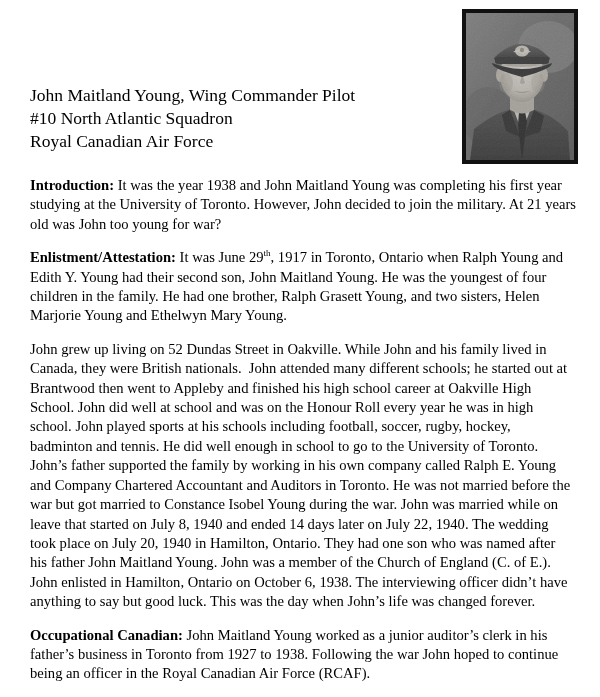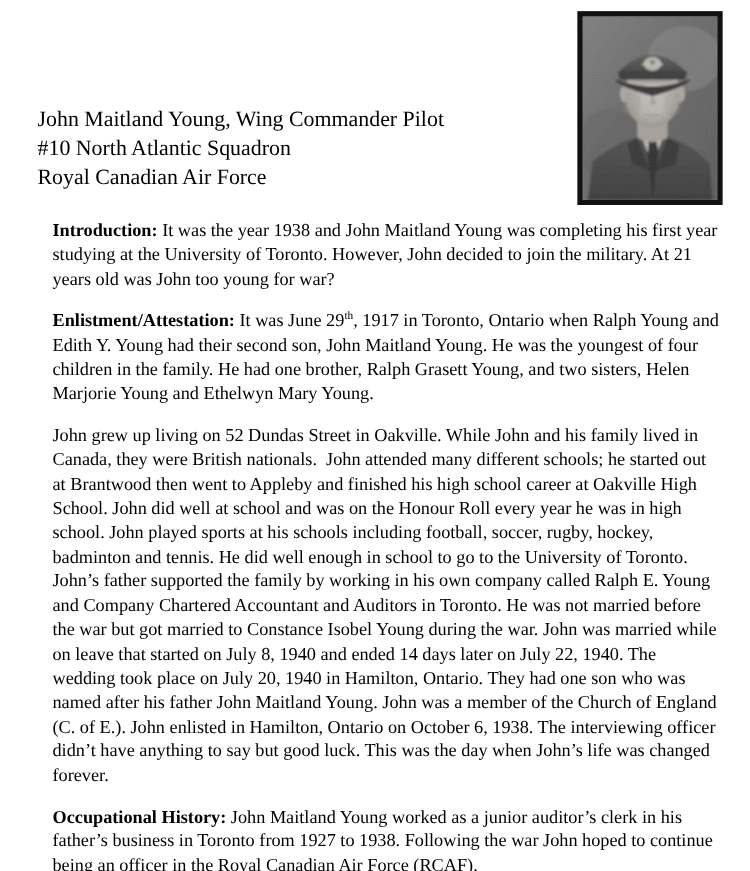--- a/index.html
+++ b/index.html
@@ -52,21 +52,21 @@
   .body-text {
     position: absolute;
     left: 30px;
     top: 176px;
     width: 546px;
     font-size: 14.6px;
     line-height: 19.4px;
     text-align: left;
   }
   .para {
-    margin: 0 0 14px 12px;
+    margin: 0 0 14px 0;
   }
   .para:last-child { margin-bottom: 0; }
   .lead {
     font-weight: bold;
   }
   sup {
     font-size: 0.62em;
     vertical-align: super;
     line-height: 0;
   }
@@ -175,16 +175,16 @@
 Royal Canadian Air Force</div>
 
   <div class="body-text">
 
     <p class="para"><span class="lead">Introduction:</span><span class="nb"> It was the year 1938 and John Maitland Young was completing his first year studying at the University of Toronto. However, John decided to join the military. At 21 years old was John too young for war?</span></p>
 
     <p class="para"><span class="lead">Enlistment/Attestation:</span><span class="nb"> It was June 29</span><sup>th</sup><span class="nb">, 1917 in Toronto, Ontario when Ralph Young and Edith Y. Young had their second son, John Maitland Young. He was the youngest of four children in the family. He had one brother, Ralph Grasett Young, and two sisters, Helen Marjorie Young and Ethelwyn Mary Young.</span></p>
 
     <p class="para"><span class="nb">John grew up living on 52 Dundas Street in Oakville. While John and his family lived in Canada, they were British nationals.  John attended many different schools; he started out at Brantwood then went to Appleby and finished his high school career at Oakville High School. John did well at school and was on the Honour Roll every year he was in high school. John played sports at his schools including football, soccer, rugby, hockey, badminton and tennis. He did well enough in school to go to the University of Toronto. John’s father supported the family by working in his own company called Ralph E. Young and Company Chartered Accountant and Auditors in Toronto. He was not married before the war but got married to Constance Isobel Young during the war. John was married while on leave that started on July 8, 1940 and ended 14 days later on July 22, 1940. The wedding took place on July 20, 1940 in Hamilton, Ontario. They had one son who was named after his father John Maitland Young. John was a member of the Church of England (C. of E.). John enlisted in Hamilton, Ontario on October 6, 1938. The interviewing officer didn’t have anything to say but good luck. This was the day when John’s life was changed forever.</span></p>
 
-    <p class="para"><span class="lead">Occupational History:</span><span class="nb"> John Maitland Young worked as a junior auditor’s clerk in his father’s business in Toronto from 1927 to 1938. Following the war John hoped to continue being an officer in the Royal Canadian Air Force (RCAF).</span></p>
+    <p class="para"><span class="lead">Occupational Canadian:</span><span class="nb"> John Maitland Young worked as a junior auditor’s clerk in his father’s business in Toronto from 1927 to 1938. Following the war John hoped to continue being an officer in the Royal Canadian Air Force (RCAF).</span></p>
 
   </div>
 </div>
 
 </body></html>

